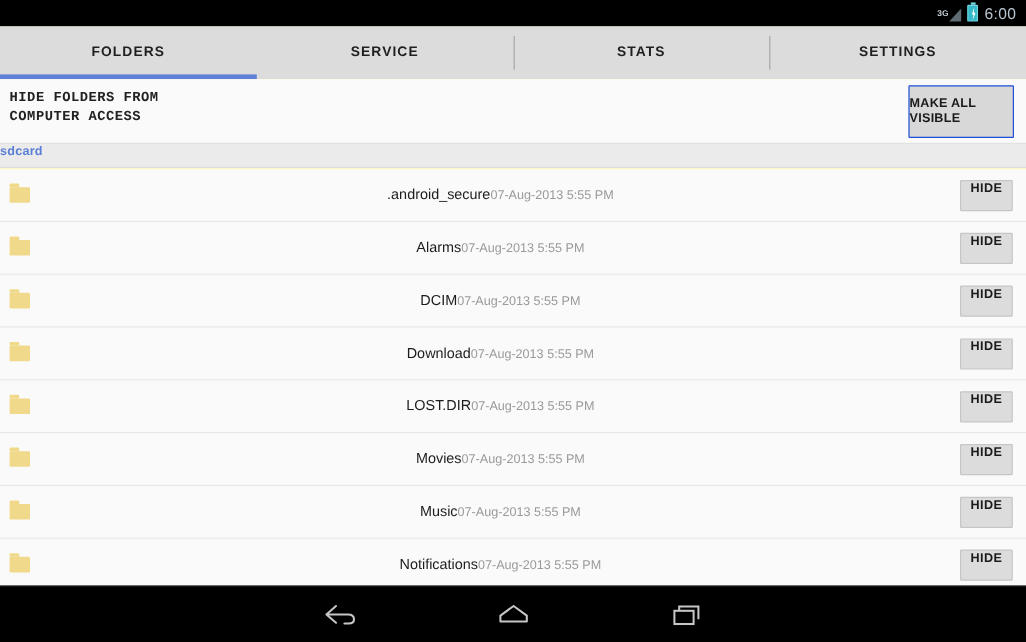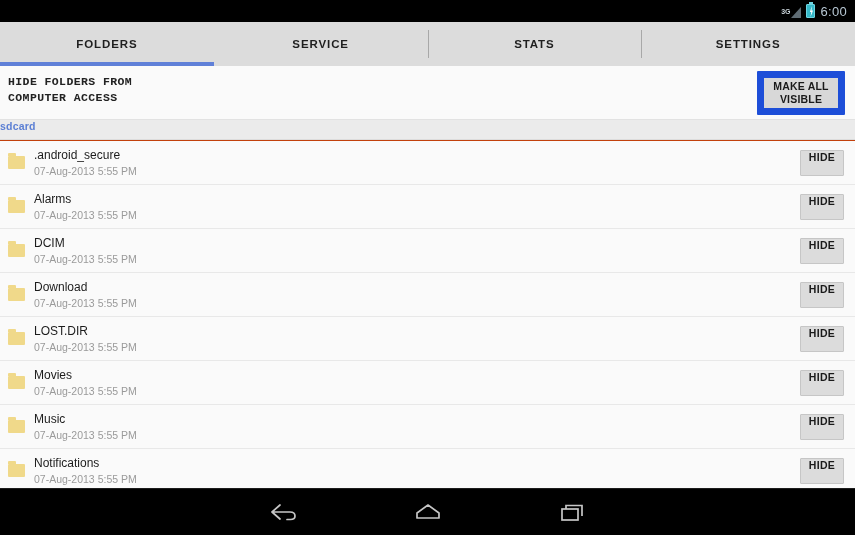--- a/index.html
+++ b/index.html
@@ -9,21 +9,21 @@
   }
   body {
     font-family: "Liberation Sans", sans-serif;
     -webkit-font-smoothing: antialiased;
   }
   #screen {
     position: relative;
     width: 855px;
     height: 535px;
     overflow: hidden;
-    background: #c2410c;
+    background: #fef9c3;
   }
 
   
   .status-bar {
     position: absolute;
     top: 0; left: 0;
     width: 855px;
     height: 22px;
     background: #000000;
     display: flex;
@@ -149,25 +149,24 @@
     width: 300px;
     font-family: Liberation Mono, monospace;
   }
   .make-visible-btn {
     position: absolute;
     right: 10px;
     top: 5px;
     width: 88px;
     height: 44px;
     background: #d8d8d8;
-    border: 7px solid #1d4ed8;
+    border: 1px solid #1d4ed8;
     box-sizing: border-box;
     display: flex;
     flex-direction: column;
-    align-items: center;
     justify-content: center;
     cursor: pointer;
     border-radius: 1px;
   }
   .make-visible-btn span {
     font-size: 10.5px;
     font-weight: bold;
     color: #1a1a1a;
     line-height: 13px;
     letter-spacing: 0.2px;
@@ -224,22 +223,22 @@
   .folder-icon::before {
     content: "";
     position: absolute;
     top: -3px; left: 0;
     width: 8px; height: 3px;
     background: #f0d98a;
     border-radius: 1px 1px 0 0;
   }
   .row-text {
     display: flex;
-    flex-direction: column;
-    justify-content: flex-start;
+    flex-direction: row;
+    justify-content: center;
     flex: 1;
     min-width: 0;
   }
   .row-name {
     font-size: 12px;
     color: #1c1c1c;
     line-height: 15px;
   }
   .row-date {
     font-size: 10.5px;

